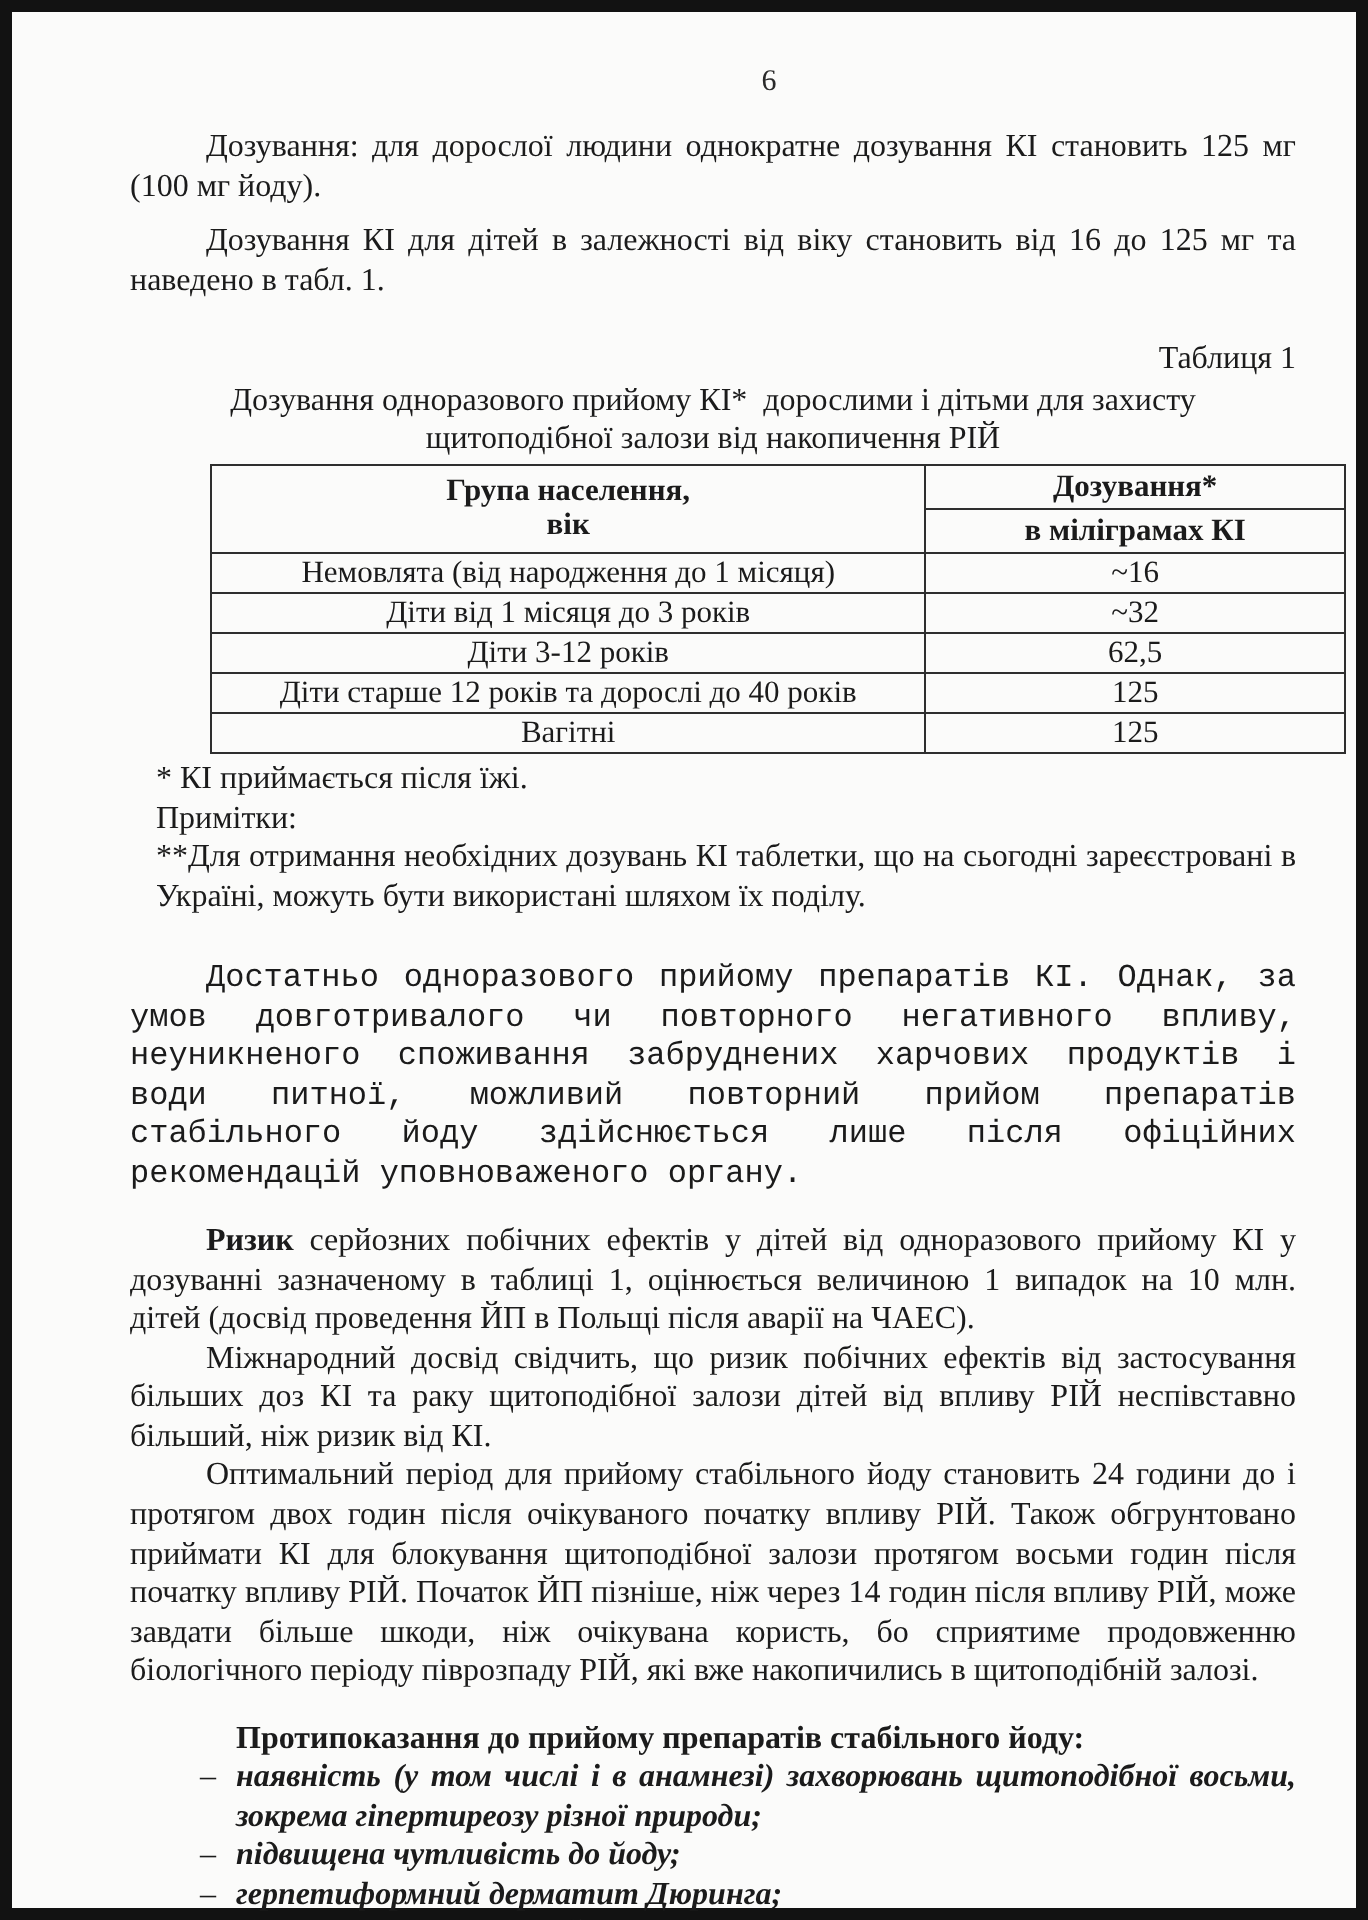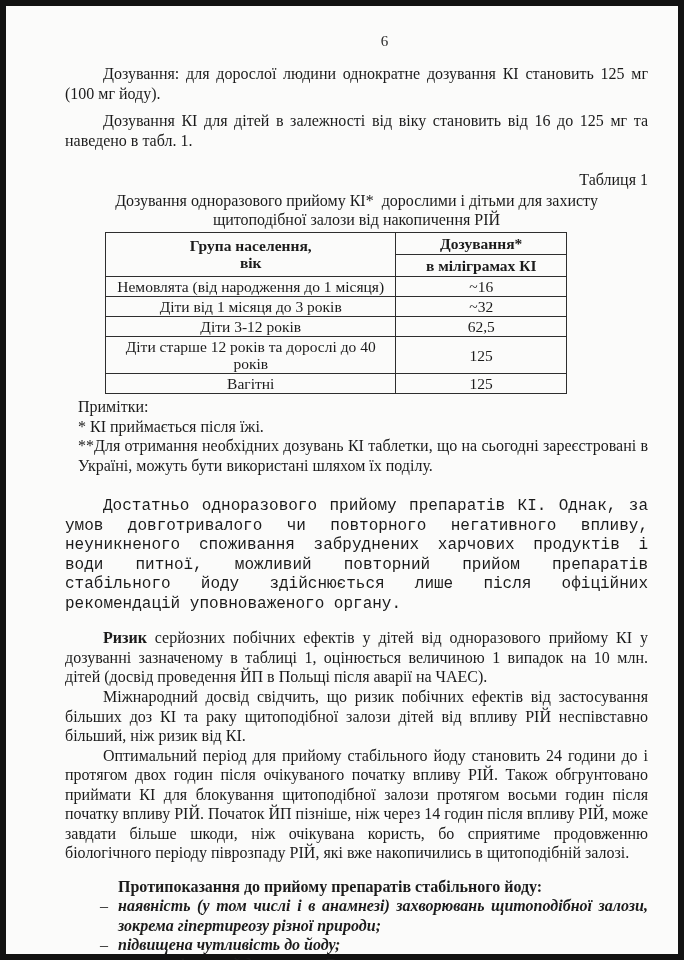--- a/index.html
+++ b/index.html
@@ -26,21 +26,21 @@
   p.body-par.gap-lg{margin-top:22px;font-family:Liberation Mono, monospace;}
   p.body-par.gap-md{margin-top:14px;}
   .table-label{
     font-weight:normal;text-align:right;margin-top:20px;
   }
   .table-caption{margin:1px 0 2px 0;}
   .caption-line{display:block;text-align:center;white-space:pre-wrap;}
   table.dose-table{
     border-collapse:collapse;
     margin:2px 0 3px 40px;
-    width:462px;
+    width:568px;
     table-layout:fixed;
     font-family:Liberation Serif, serif;
   }
   .dose-table td{
     border:1.5px solid #2e2e2e;
     font-size:15.5px;
     padding:1px 6px;
     line-height:1.1;
     vertical-align:middle;
   }
@@ -117,39 +117,39 @@
         <td class="dose-cell">125</td>
       </tr>
       <tr>
         <td class="group-cell">Вагітні</td>
         <td class="dose-cell">125</td>
       </tr>
     </tbody>
   </table>
 
   <div class="notes">
+    <div>* КІ приймається після їжі.</div>
     <div>Примітки:</div>
-    <div>* КІ приймається після їжі.</div>
     <div>**Для отримання необхідних дозувань КІ таблетки, що на сьогодні зареєстровані в Україні, можуть бути використані шляхом їх поділу.</div>
   </div>
 
   <p class="body-par gap-lg">Достатньо одноразового прийому препаратів КІ. Однак, за умов довготривалого чи повторного негативного впливу, неуникненого споживання забруднених харчових продуктів і води питної, можливий повторний прийом препаратів стабільного йоду здійснюється лише після офіційних рекомендацій уповноваженого органу.</p>
 
   <p class="body-par gap-md"><b>Ризик</b><span> серйозних побічних ефектів у дітей від одноразового прийому КІ у дозуванні зазначеному в таблиці 1, оцінюється величиною 1 випадок на 10 млн. дітей (досвід проведення ЙП в Польщі після аварії на ЧАЕС).</span></p>
 
   <p class="body-par">Міжнародний досвід свідчить, що ризик побічних ефектів від застосування більших доз КІ та раку щитоподібної залози дітей від впливу РІЙ неспівставно більший, ніж ризик від КІ.</p>
 
   <p class="body-par">Оптимальний період для прийому стабільного йоду становить 24 години до і протягом двох годин після очікуваного початку впливу РІЙ. Також обгрунтовано приймати КІ для блокування щитоподібної залози протягом восьми годин після початку впливу РІЙ. Початок ЙП пізніше, ніж через 14 годин після впливу РІЙ, може завдати більше шкоди, ніж очікувана користь, бо сприятиме продовженню біологічного періоду піврозпаду РІЙ, які вже накопичились в щитоподібній залозі.</p>
 
   <p class="contra-heading">Протипоказання до прийому препаратів стабільного йоду:</p>
 
   <div class="contra-list">
     <div class="contra-item">
       <span class="dash">–</span>
-      <span class="btext">наявність (у том числі і в анамнезі) захворювань щитоподібної залози, зокрема гіпертиреозу різної природи;</span>
+      <span class="btext">наявність (у том числі і в анамнезі) захворювань щитоподібної восьми, зокрема гіпертиреозу різної природи;</span>
     </div>
     <div class="contra-item">
       <span class="dash">–</span>
       <span class="btext">підвищена чутливість до йоду;</span>
     </div>
     <div class="contra-item">
       <span class="dash">–</span>
       <span class="btext">герпетиформний дерматит Дюринга;</span>
     </div>
     <div class="contra-item">

